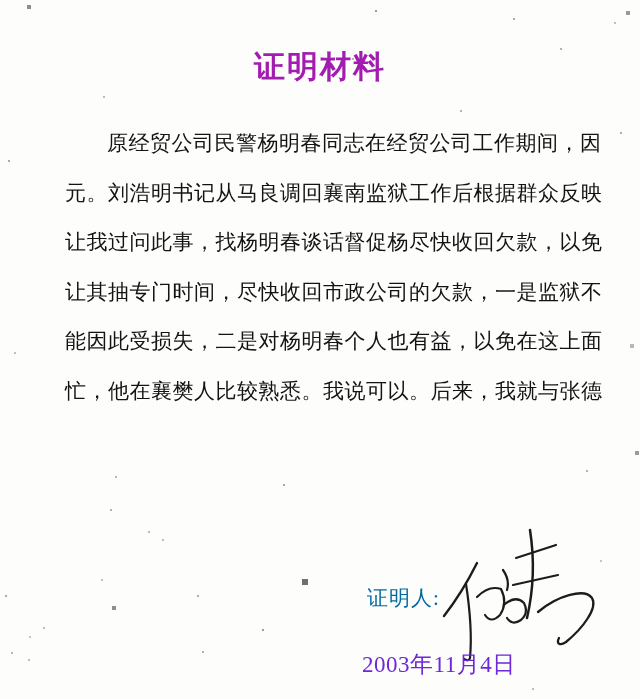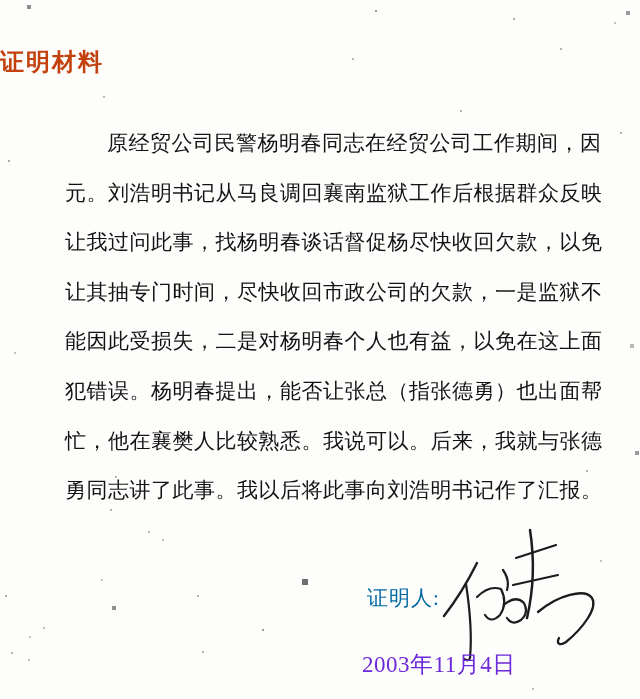--- a/index.html
+++ b/index.html
@@ -34,26 +34,26 @@
       29px 636px 0 #c3c3c3, 11px 652px 0 #b7b7b7, 28px 659px 0 #c0c0c0,
       202px 651px 0 #b2b2b2, 262px 629px 0 #9d9d9d, 586px 470px 0 #b3b3b3,
       636px 452px 0 1px #9b9b9b, 600px 560px 0 #c4c4c4, 532px 688px 0 #bfbfbf;
   }
   .title {
     position: absolute;
     top: 46px;
     left: 0;
     width: 100%;
     margin: 0;
-    text-align: left;
+    text-align: center;
     font-family: "DejaVu Sans", sans-serif;
-    font-size: 24px;
+    font-size: 31px;
     font-weight: bold;
     letter-spacing: 2px;
-    color: #c2410c;
+    color: #a21caf;
   }
   .body-text {
     position: absolute;
     left: 49px;
     top: 111px;
     width: 549px;
   }
   .line {
     margin: 16px;
     height: 33.6px;
@@ -99,23 +99,21 @@
   <div class="noise"></div>
 
   <h1 class="title">证明材料</h1>
 
   <div class="body-text">
     <p class="line first">原经贸公司民警杨明春同志在经贸公司工作期间，因</p>
     <p class="line">元。刘浩明书记从马良调回襄南监狱工作后根据群众反映</p>
     <p class="line">让我过问此事，找杨明春谈话督促杨尽快收回欠款，以免</p>
     <p class="line">让其抽专门时间，尽快收回市政公司的欠款，一是监狱不</p>
     <p class="line">能因此受损失，二是对杨明春个人也有益，以免在这上面</p>
-    <p class="line">犯错误。杨明春提出，能否让张总（指张德勇）也出面帮</p>
     <p class="line">忙，他在襄樊人比较熟悉。我说可以。后来，我就与张德</p>
-    <p class="line last">勇同志讲了此事。我以后将此事向刘浩明书记作了汇报。</p>
   </div>
 
   <span class="sig-label">证明人:</span>
 
   <svg class="signature-svg" viewBox="0 0 190 175" xmlns="http://www.w3.org/2000/svg" fill="none" stroke="#1c1c1c" stroke-linecap="round" stroke-linejoin="round">
 
     <path d="M57,71 C50,85 38,106 24,124" stroke-width="2.4"></path>
 
     <path d="M46,92 C50,118 52,144 50,166 q-1,4 -6,1" stroke-width="2.2"></path>
 

